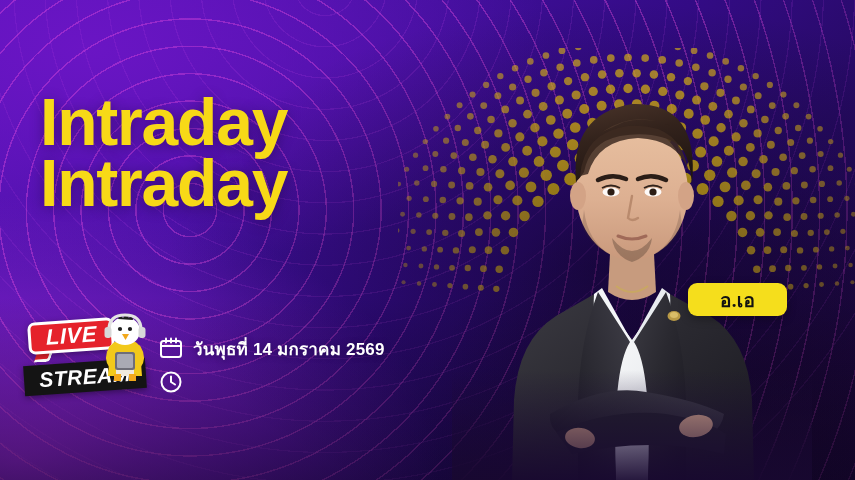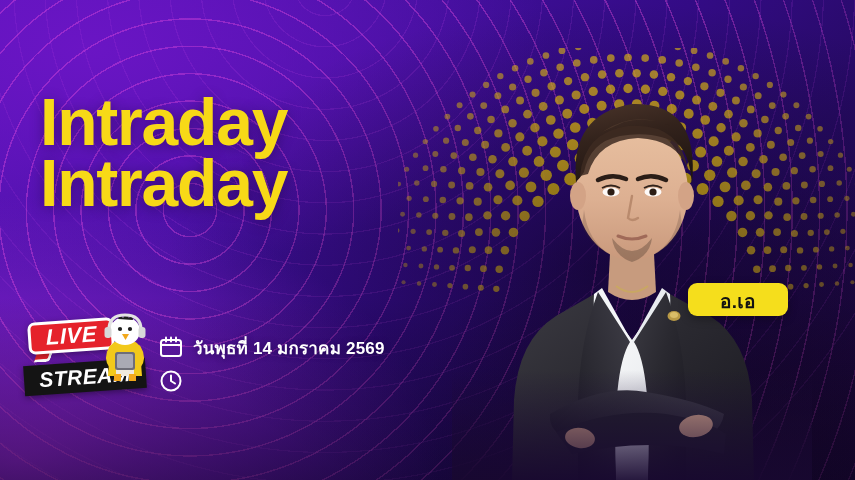--- a/index.html
+++ b/index.html
@@ -122,36 +122,37 @@
     box-shadow:0 2px 6px rgba(0,0,0,.4);
   }
   .ls-stream span {
     color:#ffffff; font-size:21px; font-weight:bold;
     font-style:italic; letter-spacing:0.5px;
   }
   .ls-mascot { position:absolute; left:74px; top:-2px; width:58px; height:72px; }
 
   
   .info { position:absolute; left:158px; top:334px; }
-  .info-row { display:flex; height:28px; margin-bottom:6px; }
+  .info-row { display:flex; align-items:center; height:28px; margin-bottom:6px; }
   .info-icon { width:26px; height:26px; margin-right:9px; flex:0 0 26px; }
   .info-text {
     color:#ffffff; font-size:17px; font-weight:bold;
     letter-spacing:.2px;
     text-shadow:0 1px 6px rgba(20,0,50,.5);
   }
 
   
   .speaker-badge {
     position:absolute; left:688px; top:283px;
     min-width:74px; height:33px; padding:0 32px;
     background:#F5DE1C;
     border-radius:9px;
-    display:flex; align-items:flex-end; justify-content:center;
+    display:flex; align-items:center; justify-content:center;
     box-shadow:0 3px 10px rgba(0,0,0,.3);
+    font-family:Liberation Serif, serif;
   }
   .speaker-badge span {
     color:#121212; font-size:19px; font-weight:bold; letter-spacing:.3px;
   }
 </style>
 </head>
 <body>
 
 <div id="banner">
 

